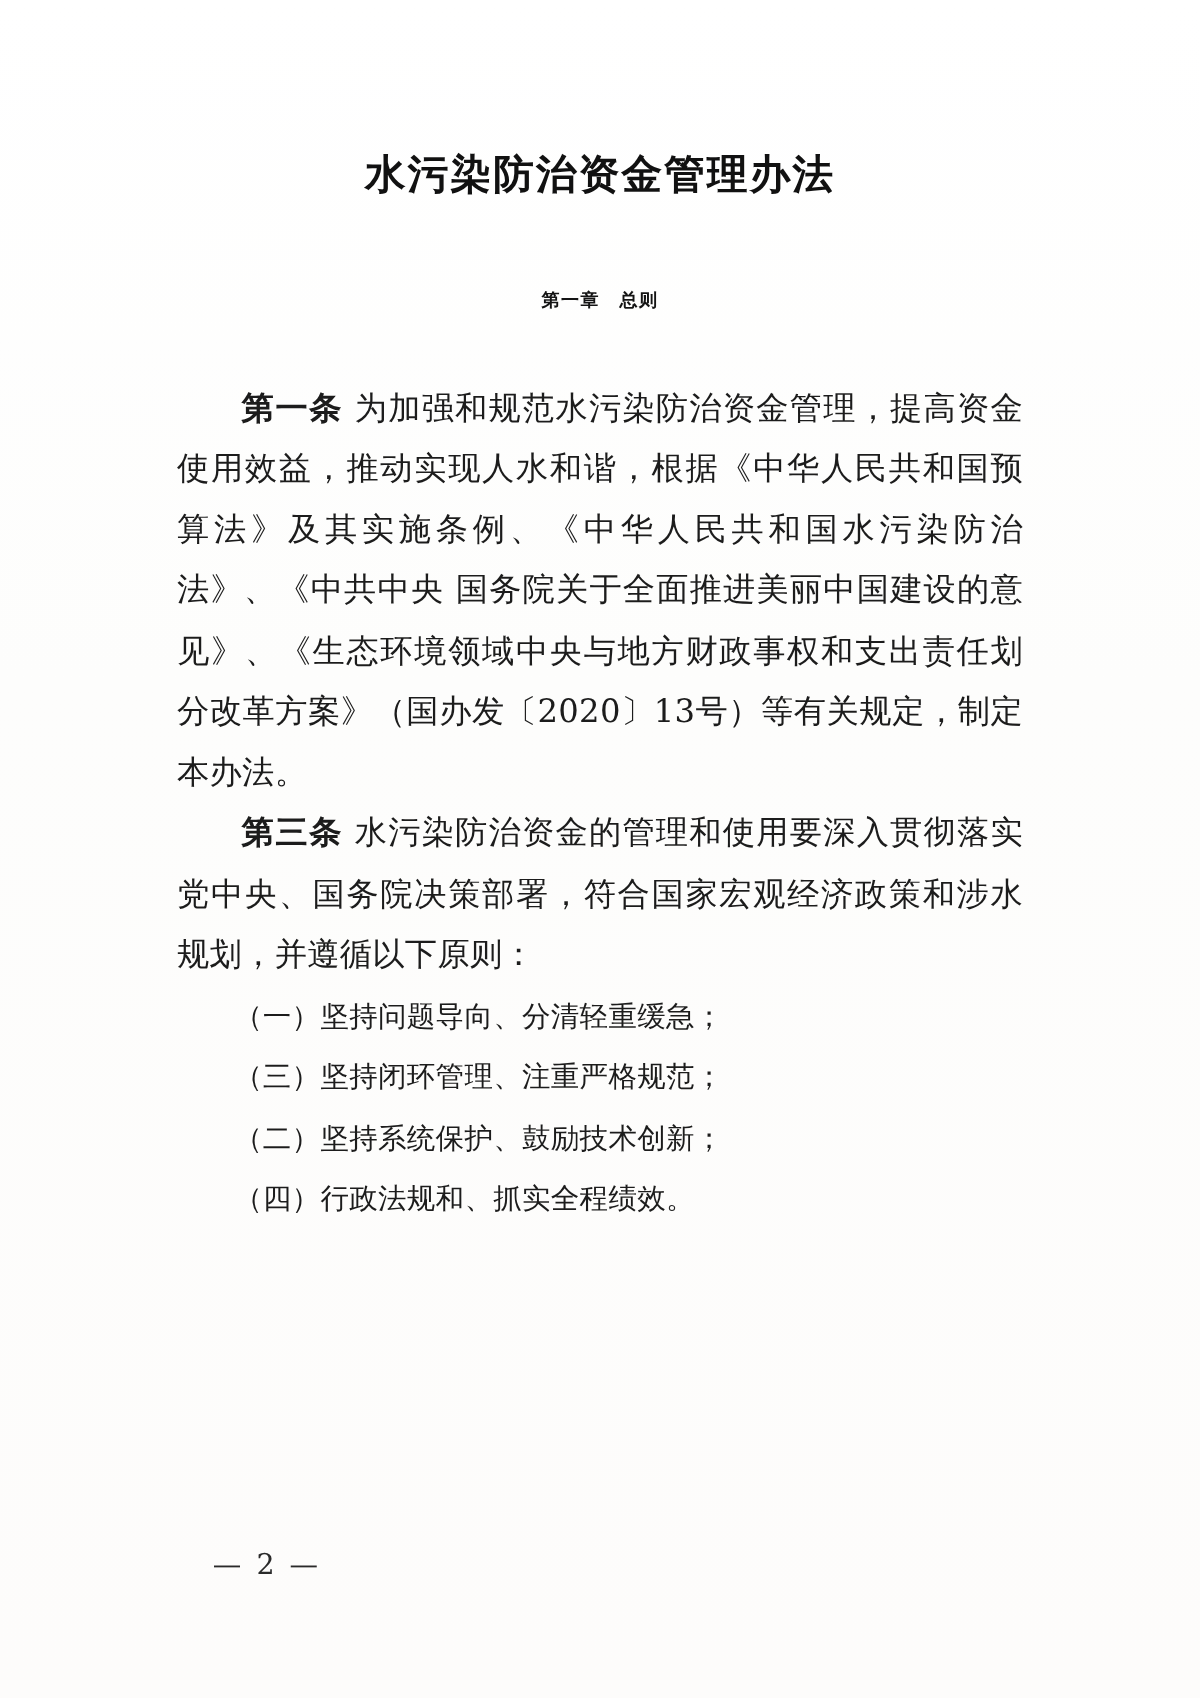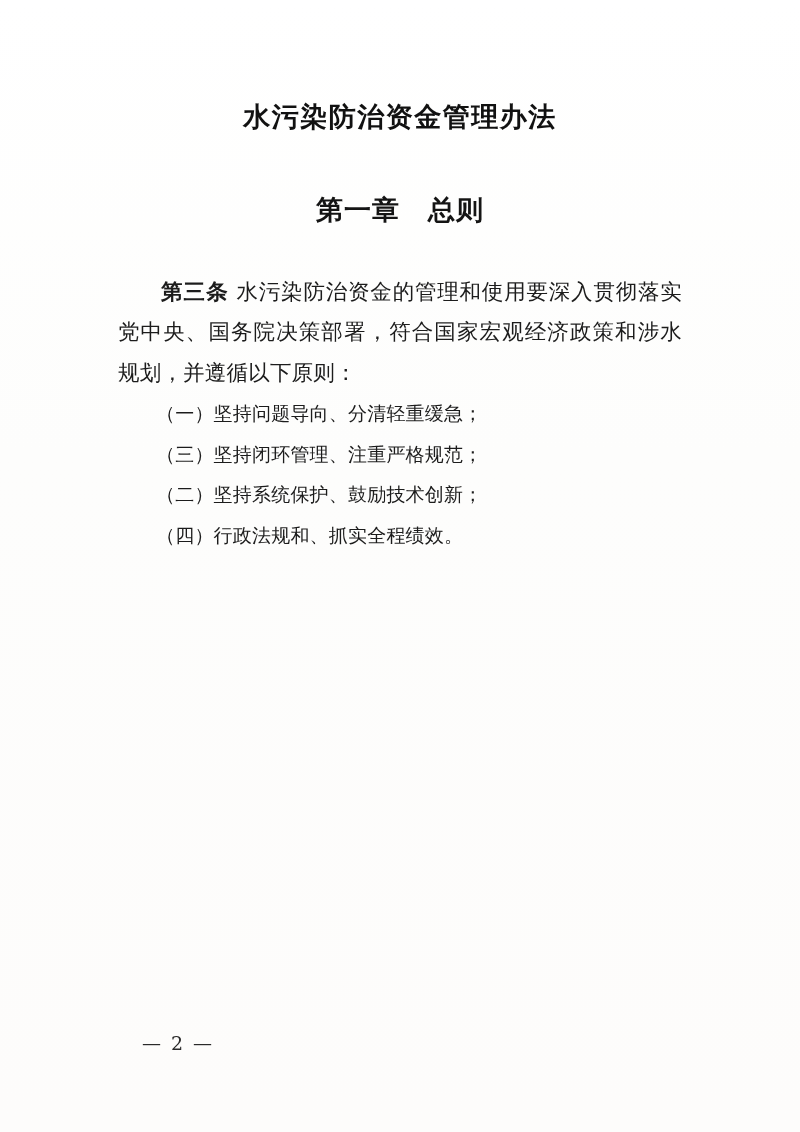--- a/index.html
+++ b/index.html
@@ -38,21 +38,21 @@
     font-weight: 700;
     letter-spacing: 1.5px;
     margin: 0;
     padding-top: 100px;
     line-height: 1.25;
     color: #111111;
     font-family: "DejaVu Serif", "Liberation Serif", serif;
   }
   .chapter-heading {
     text-align: center;
-    font-size: 27px;
+    font-size: 12px;
     font-weight: 700;
     letter-spacing: 1px;
     margin: 0;
     padding-top: 58px;
     color: #141414;
   }
   .body-block {
     padding-top: 44px;
   }
   p.para {
@@ -96,20 +96,21 @@
   <div class="scan-tint"></div>
 
   <div class="content">
 
     <h1 class="doc-title">水污染防治资金管理办法</h1>
 
     <h2 class="chapter-heading">第一章　总则</h2>
 
     <div class="body-block">
 
+      <p class="para"><span class="article-label">第一条</span> <span>为加强和规范水污染防治资金管理，提高资金使用效益，推动实现人水和谐，根据《中华人民共和国预算法》及其实施条例、《中华人民共和国水污染防治法》、《中共中央 国务院关于全面推进美丽中国建设的意见》、《生态环境领域中央与地方财政事权和支出责任划分改革方案》（国办发〔2020〕13号）等有关规定，制定本办法。</span></p>
 
 
       <p class="para"><span class="article-label">第三条</span> <span>水污染防治资金的管理和使用要深入贯彻落实党中央、国务院决策部署，符合国家宏观经济政策和涉水规划，并遵循以下原则：</span></p>
 
       <p class="item-line">（一）坚持问题导向、分清轻重缓急；</p>
       <p class="item-line">（三）坚持闭环管理、注重严格规范；</p>
       <p class="item-line">（二）坚持系统保护、鼓励技术创新；</p>
       <p class="item-line">（四）行政法规和、抓实全程绩效。</p>
 
 

